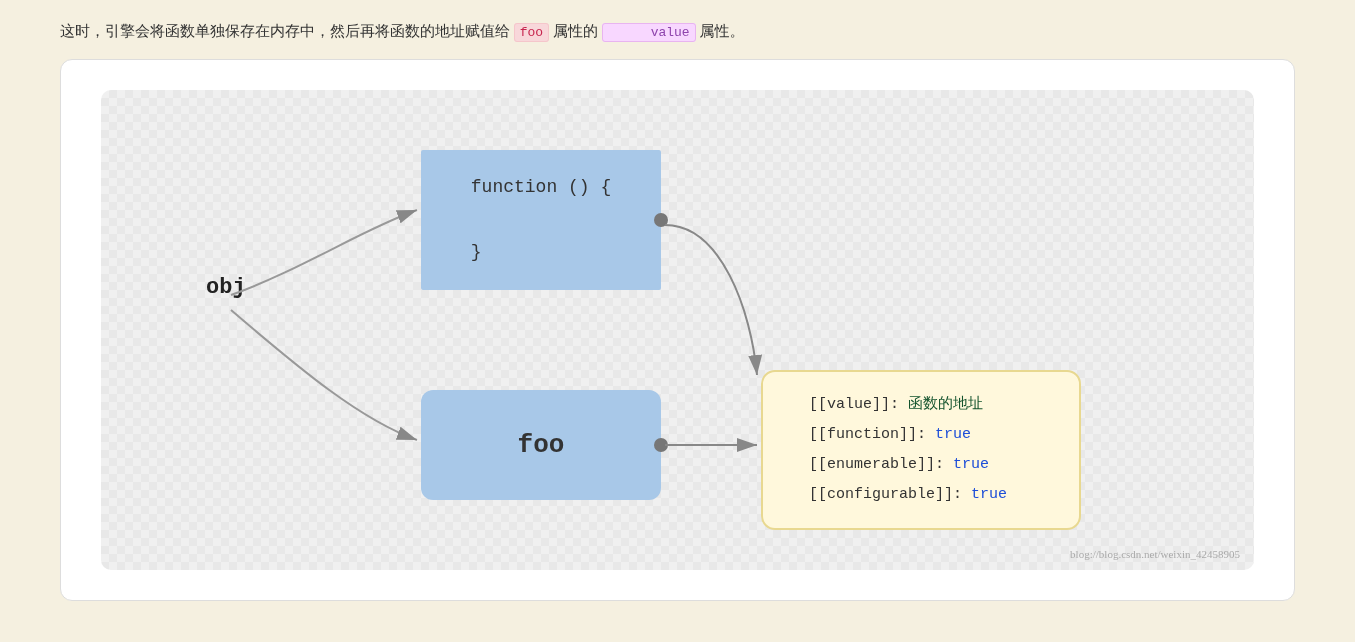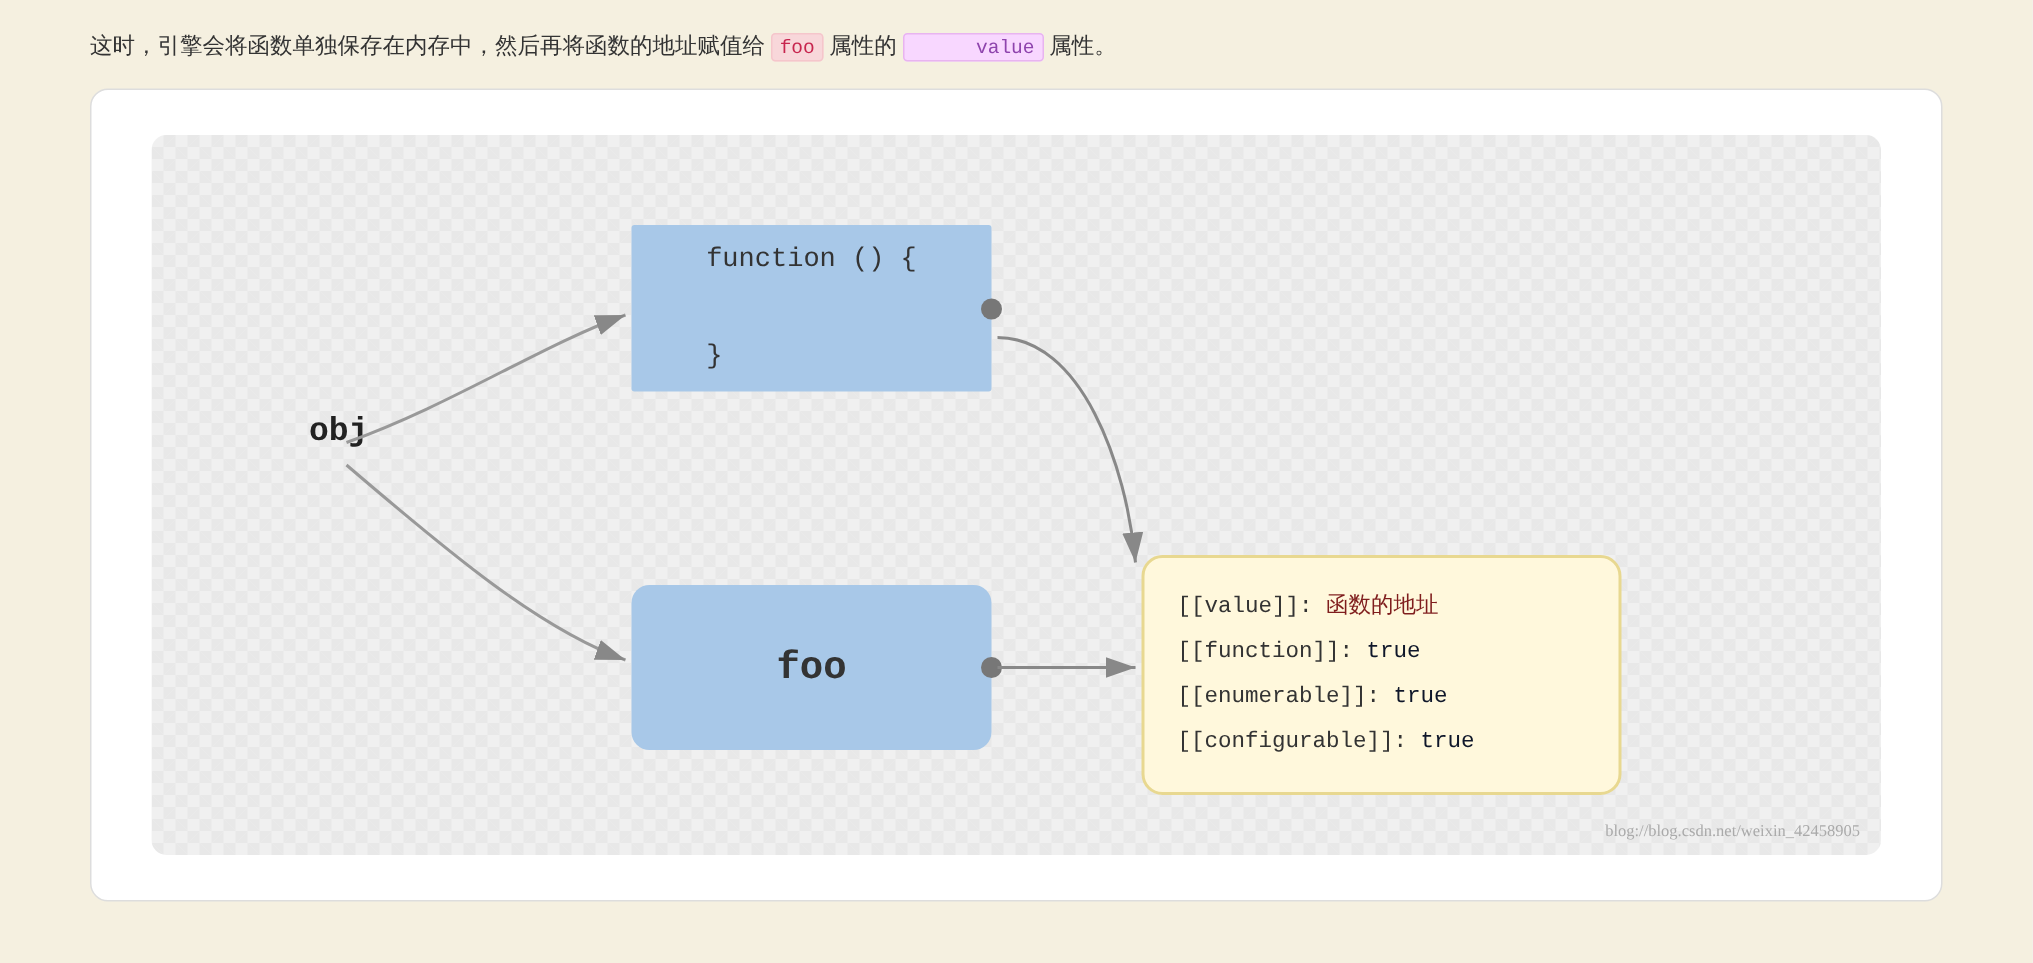--- a/index.html
+++ b/index.html
@@ -77,21 +77,21 @@
       color: #222;
       margin-left: 45px;
     }
 
     
     .function-box {
       position: absolute;
       left: 320px;
       top: 60px;
       width: 240px;
-      height: 111px;
+      height: 140px;
       background: #a8c8e8;
       border-radius: 2px;
       display: flex;
       align-items: center;
       justify-content: center;
       font-family: 'Courier New', monospace;
       font-size: 18px;
       color: #333;
       line-height: 1.8;
     }
@@ -153,28 +153,29 @@
       border-radius: 14px;
       border: 2px solid #e8d890;
       padding: 18px 22px;
       font-family: 'Courier New', monospace;
       font-size: 15px;
       line-height: 2;
     }
 
     .prop-label {
       color: #333;
+      margin-left: 24px;
     }
 
     .prop-value-blue {
-      color: #7f1d1d;
+      color: #14532d;
     }
 
     .prop-value-green {
-      color: #0f172a;
+      color: #1d4ed8;
     }
 
     
     .arrows-svg {
       position: absolute;
       top: 0;
       left: 0;
       width: 100%;
       height: 100%;
       pointer-events: none;

